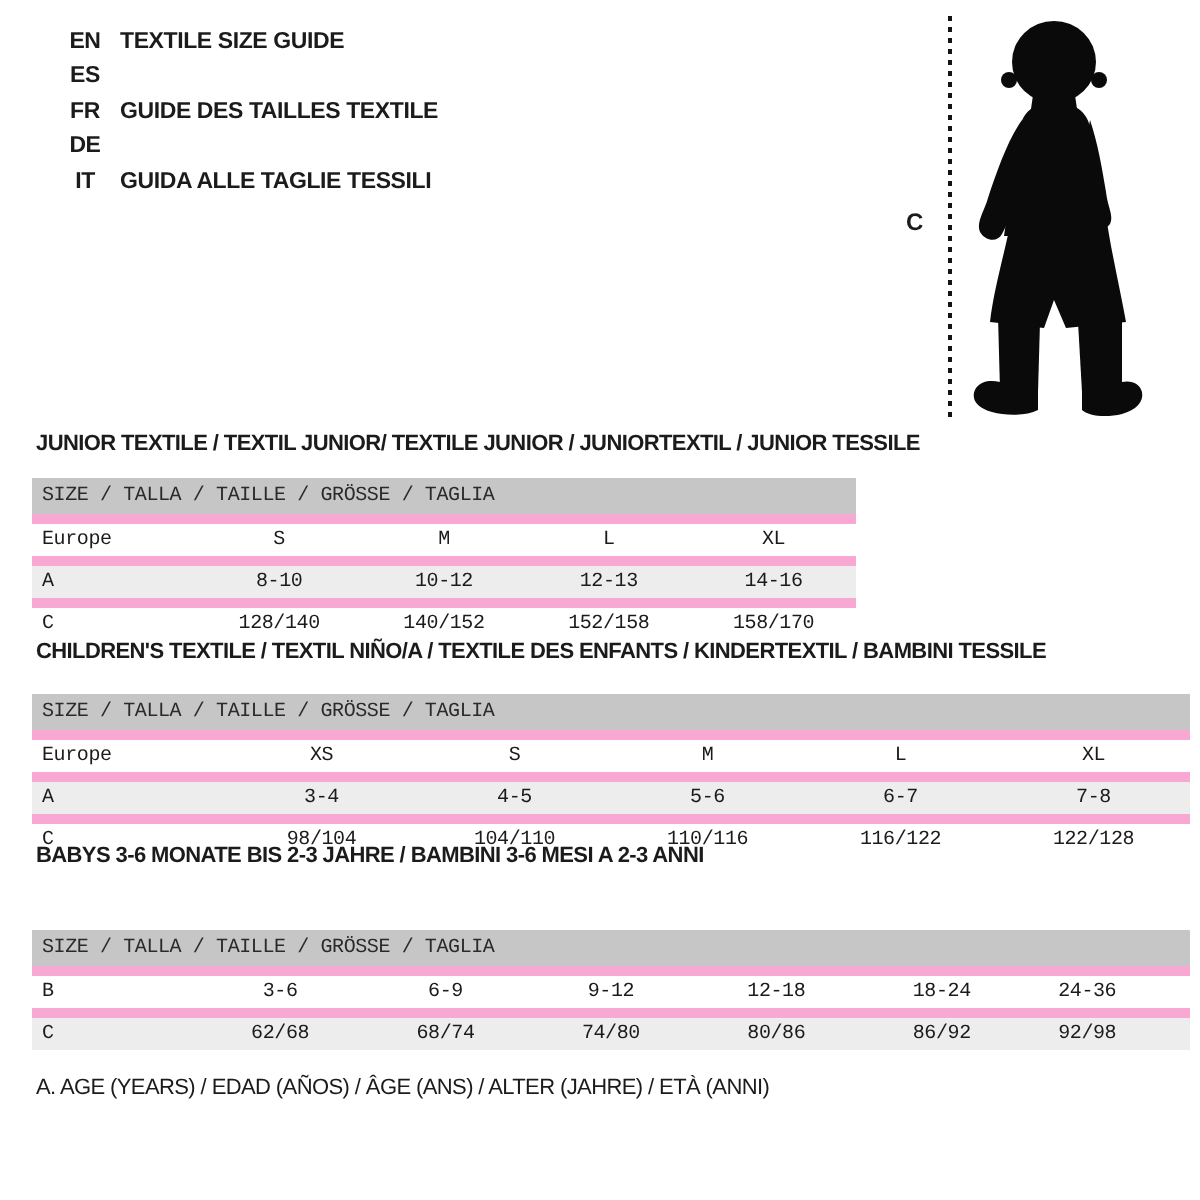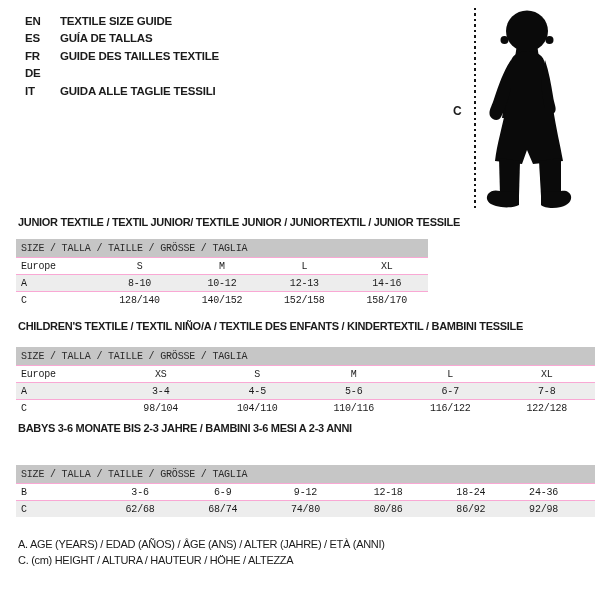--- a/index.html
+++ b/index.html
@@ -3,42 +3,42 @@
 <meta charset="utf-8">
 <style>
   html,body{margin:0;padding:0;background:#ffffff;}
   .page{
     position:relative;width:600px;height:600px;overflow:hidden;background:#ffffff;
     font-family:"Liberation Sans",sans-serif;color:#1b1b1b;
   }
   
   .lang-block{position:absolute;left:25px;top:13px;font-weight:bold;font-size:11.5px;
     line-height:17.4px;letter-spacing:-0.2px;}
-  .lang-row{display:flex;}
+  .lang-row{display:flex;text-align:center;}
   .lang-code{width:35px;}
   
   .figure-area{position:absolute;left:440px;top:0;width:160px;height:220px;}
   .dashed-line{position:absolute;left:34px;top:8px;width:2px;height:202px;
     background-image:repeating-linear-gradient(to bottom,#141414 0 2.5px,transparent 2.5px 5.5px);}
   .figure-label{position:absolute;left:13px;top:104px;font-weight:bold;font-size:12px;}
   .baby-svg{position:absolute;left:0;top:0;}
   
   .sec-title{position:absolute;font-weight:bold;font-size:11px;letter-spacing:-0.3px;line-height:14.5px;}
   .sec1-title{left:18px;top:215px;}
   .sec2-title{left:18px;top:319px;}
   .sec3-title{left:18px;top:421px;width:560px;}
   
   table.tbl{position:absolute;border-collapse:collapse;table-layout:fixed;
     font-size:10px;letter-spacing:-0.2px;font-family:Liberation Mono, monospace;}
   .t1{left:16px;top:239px;width:412px;}
   .t2{left:16px;top:347px;width:579px;}
   .t3{left:16px;top:465px;width:579px;}
   .tbl th{background:#c6c6c6;color:#2a2a2a;font-weight:normal;text-align:left;
     padding:3px 4px 3px 5px;height:12px;}
-  .tbl tbody tr{border-top:1px solid #f9a8d4;}
+  .tbl tbody tr{border-top:5px solid #f9a8d4;}
   .tbl tbody tr:nth-child(even){background:#ededed;}
   .tbl td{text-align:center;padding:2.5px 0;white-space:nowrap;}
   .tbl td.lbl{text-align:left;padding-left:5px;}
   .t1 td.lbl{width:56px;}
   .t2 td.lbl{width:44px;}
   .t3 td.lbl{width:54px;}
   .t3 td:last-child{padding-right:20px;}
   
   .legend{position:absolute;left:18px;top:536px;font-weight:normal;font-size:11px;
     letter-spacing:-0.3px;line-height:16.2px;}
@@ -48,21 +48,20 @@
 
 <div class="page">
 
   <div class="lang-block">
       <div class="lang-row">
         <span class="lang-code">EN</span>
         <span class="lang-title">TEXTILE SIZE GUIDE</span>
       </div>
       <div class="lang-row">
         <span class="lang-code">ES</span>
-        <span class="lang-title">GUÍA DE TALLAS</span>
       </div>
       <div class="lang-row">
         <span class="lang-code">FR</span>
         <span class="lang-title">GUIDE DES TAILLES TEXTILE</span>
       </div>
       <div class="lang-row">
         <span class="lang-code">DE</span>
       </div>
       <div class="lang-row">
         <span class="lang-code">IT</span>
@@ -188,16 +187,15 @@
           <td>74/80</td>
           <td>80/86</td>
           <td>86/92</td>
           <td>92/98</td>
         </tr>
       </tbody>
   </table>
 
   <div class="legend">
       <div>A. AGE (YEARS) / EDAD (AÑOS) / ÂGE (ANS) / ALTER (JAHRE) / ETÀ (ANNI)</div>
-      <div>C. (cm) HEIGHT / ALTURA / HAUTEUR / HÖHE / ALTEZZA</div>
     </div>
 
 </div>
 
 </body></html>

